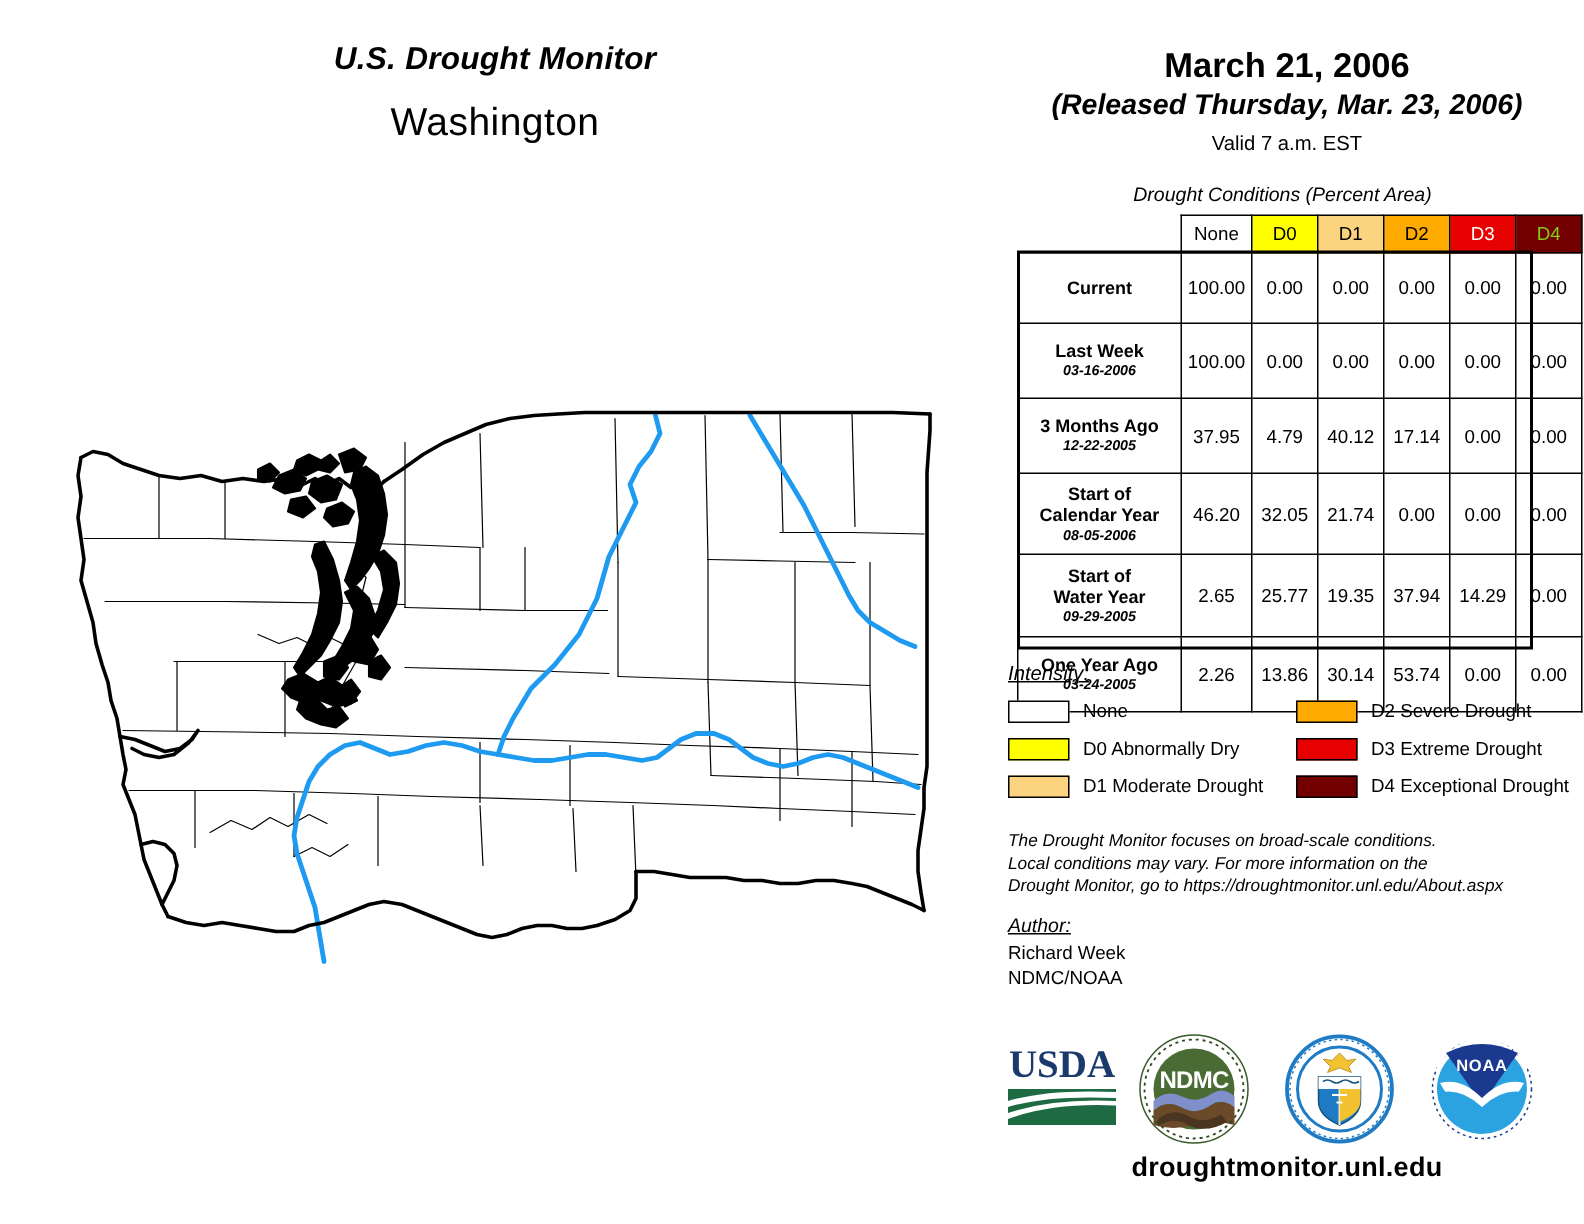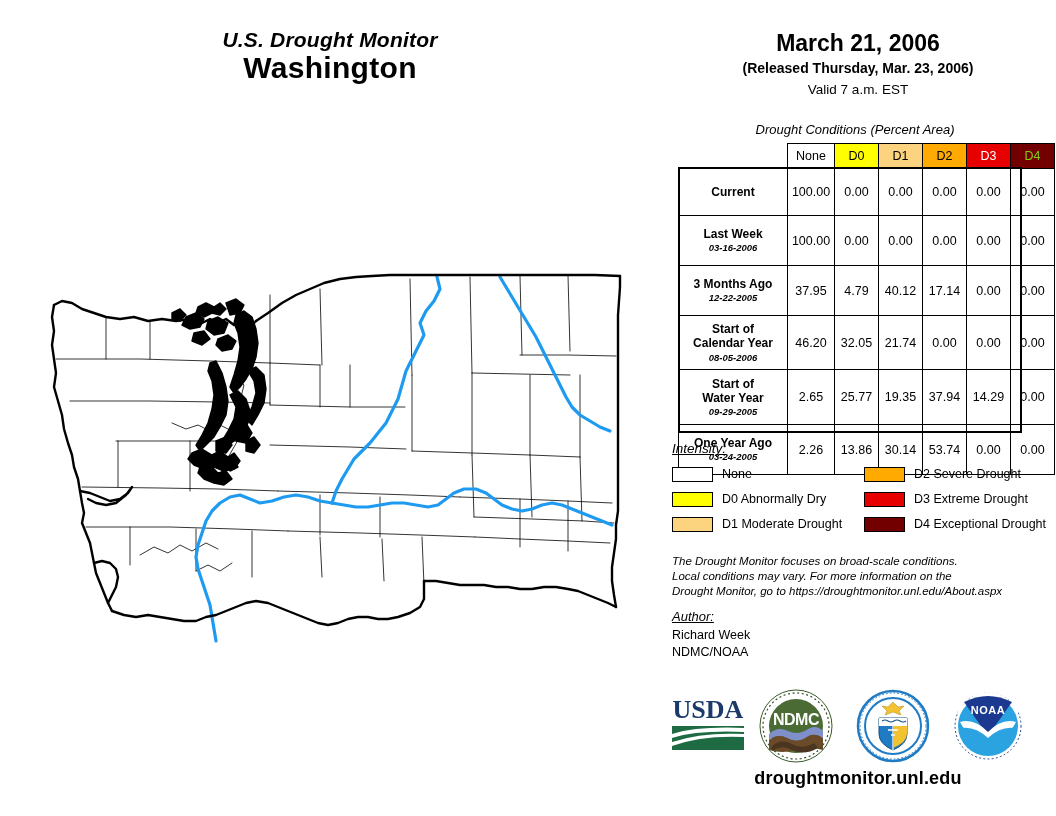--- a/index.html
+++ b/index.html
@@ -30,24 +30,24 @@
     text-align: center;
   }
   #dm-title {
     font-size: 21px;
     font-weight: bold;
     font-style: italic;
     letter-spacing: 0.2px;
     line-height: 1.1;
   }
   #state-title {
-    font-size: 30px;
-    font-weight: bold;
+    font-size: 26px;
+    font-weight: normal;
     line-height: 1.15;
-    margin-top: 0;
+    margin-top: 16px;
     letter-spacing: 0.3px;
   }
 
   #map-wrap {
     position: absolute;
     left: 20px;
     top: 255px;
     width: 625px;
     height: 390px;
   }
@@ -64,22 +64,23 @@
     left: 0; top: 30px;
     width: 396px;
     text-align: center;
   }
   #release-date {
     font-size: 23px;
     font-weight: bold;
     line-height: 1.15;
   }
   #released-on {
-    font-size: 14px;
+    font-size: 19px;
     font-weight: bold;
+    font-style: italic;
     line-height: 1.3;
     margin-top: 3px;
   }
   #valid-time {
     font-size: 13.5px;
     font-weight: normal;
     line-height: 1.3;
     margin-top: 3px;
     text-align: center;
   }

